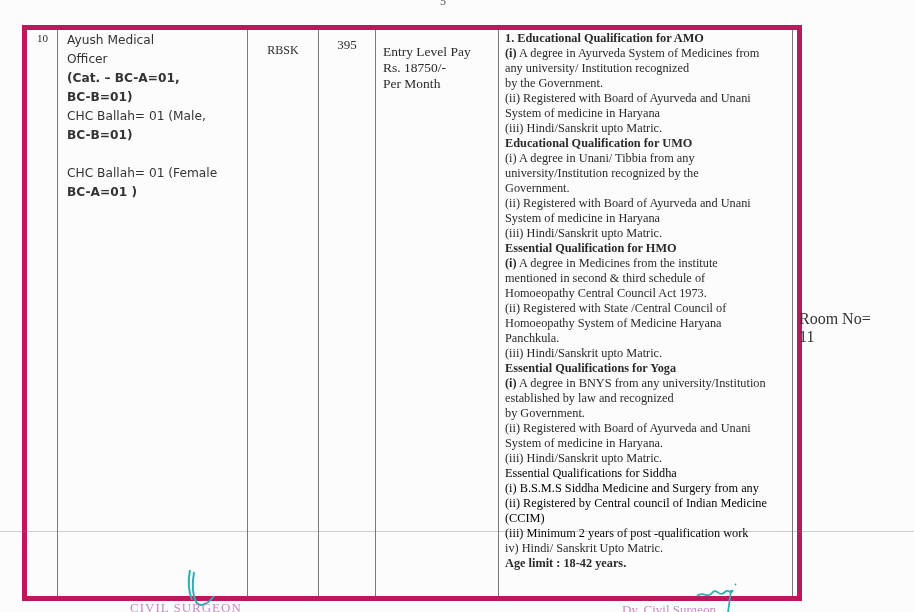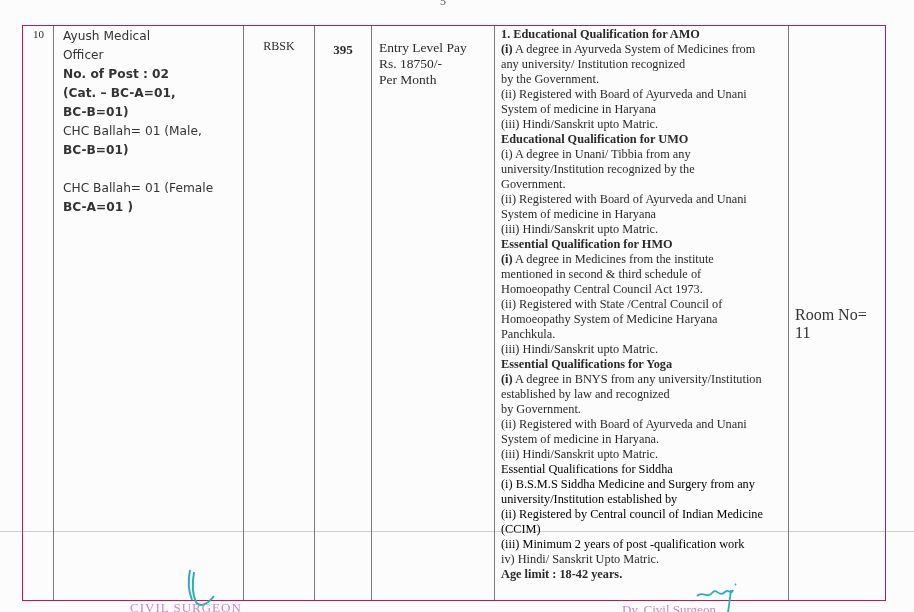--- a/index.html
+++ b/index.html
@@ -6,41 +6,41 @@
   body {
     width:914px; height:612px; overflow:hidden; position:relative;
     background:#fdfcfd;
     font-family:"Liberation Serif", serif;
     color:#2a2a2a;
   }
   .page-num {
     position:absolute; left:440px; top:-6px; font-size:12px; color:#555;
   }
   .tbl {
-    position:absolute; left:22px; top:25px; width:864px; height:576px;
-    border:1px solid #be185d; box-sizing:border-box;
+    position:absolute; left:22px; top:25px; width:780px; height:576px;
+    border:5px solid #be185d; box-sizing:border-box;
   }
   .col { position:absolute; top:0; bottom:0; border-right:1px solid #7a7a7a; box-sizing:border-box; }
   .c1 { left:0; width:31px; }
   .c2 { left:31px; width:190px; }
   .c3 { left:221px; width:71px; }
   .c4 { left:292px; width:57px; }
   .c5 { left:349px; width:123px; }
   .c6 { left:472px; width:294px; }
   .c7 { left:766px; width:96px; border-right:none; }
 
   .sno { position:absolute; left:10px; top:2px; font-size:11px; }
   .post {
     position:absolute; left:9px; top:1px; width:175px;
     font-family:"DejaVu Sans", sans-serif; font-size:12.2px; line-height:19px; color:#333;
   }
   .post .b { font-weight:bold; }
   .post .gap { height:19px; }
   .scheme { position:absolute; left:0; right:0; top:13px; text-align:center; font-weight:normal; font-size:12px; }
-  .vac { position:absolute; left:0; right:0; top:16px; text-align:center; font-weight:bold; font-size:13px; }
+  .vac { position:absolute; left:0; right:0; top:7px; text-align:center; font-weight:normal; font-size:13px; }
   .pay { position:absolute; left:7px; top:14px; font-size:13.5px; line-height:16px; }
   .qual {
     position:absolute; left:6px; top:1px; width:285px;
     font-size:12.3px; line-height:15px;
   }
   .qual .line { white-space:nowrap; }
   .qual .b { font-weight:bold; }
   .qual .faded { color:#000000; }
   .room { position:absolute; left:6px; top:280px; font-size:16px; color:#333; }
 
@@ -63,21 +63,20 @@
 
 <div class="tbl">
   <div class="col c1">
     <span class="sno">10</span>
   </div>
 
   <div class="col c2">
     <div class="post">
       <div>Ayush Medical</div>
       <div>Officer</div>
-      <div class="b">No. of Post : 02</div>
       <div class="b">(Cat. –  BC-A=01,</div>
       <div class="b">BC-B=01)</div>
       <div>CHC Ballah= 01 (Male,</div>
       <div class="b">BC-B=01)</div>
       <div class="gap"></div>
       <div>CHC Ballah= 01 (Female</div>
       <div class="b">BC-A=01 )</div>
     </div>
   </div>
 
@@ -123,21 +122,20 @@
         <div class="line"><span>(iii) Hindi/Sanskrit upto Matric.</span></div>
         <div class="line b"><span>Essential Qualifications for Yoga</span></div>
         <div class="line"><span class="b">(i)</span><span> A degree in BNYS from any university/Institution</span></div>
         <div class="line"><span>established by law and recognized</span></div>
         <div class="line"><span>by Government.</span></div>
         <div class="line"><span>(ii) Registered with Board of Ayurveda and Unani</span></div>
         <div class="line"><span>System of medicine in Haryana.</span></div>
         <div class="line"><span>(iii) Hindi/Sanskrit upto Matric.</span></div>
         <div class="line faded"><span>Essential Qualifications for Siddha</span></div>
         <div class="line faded"><span>(i) B.S.M.S Siddha Medicine and Surgery from any</span></div>
-        <div class="line faded"><span>university/Institution established by</span></div>
         <div class="line faded"><span>(ii) Registered by Central council of Indian Medicine</span></div>
         <div class="line faded"><span>(CCIM)</span></div>
         <div class="line faded"><span>(iii) Minimum 2 years of post -qualification work</span></div>
         <div class="line"><span>iv) Hindi/ Sanskrit Upto Matric.</span></div>
         <div class="line b"><span>Age limit : 18-42 years.</span></div>
       </div>
   </div>
 
   <div class="col c7">
     <div class="room">Room No= 11</div>

